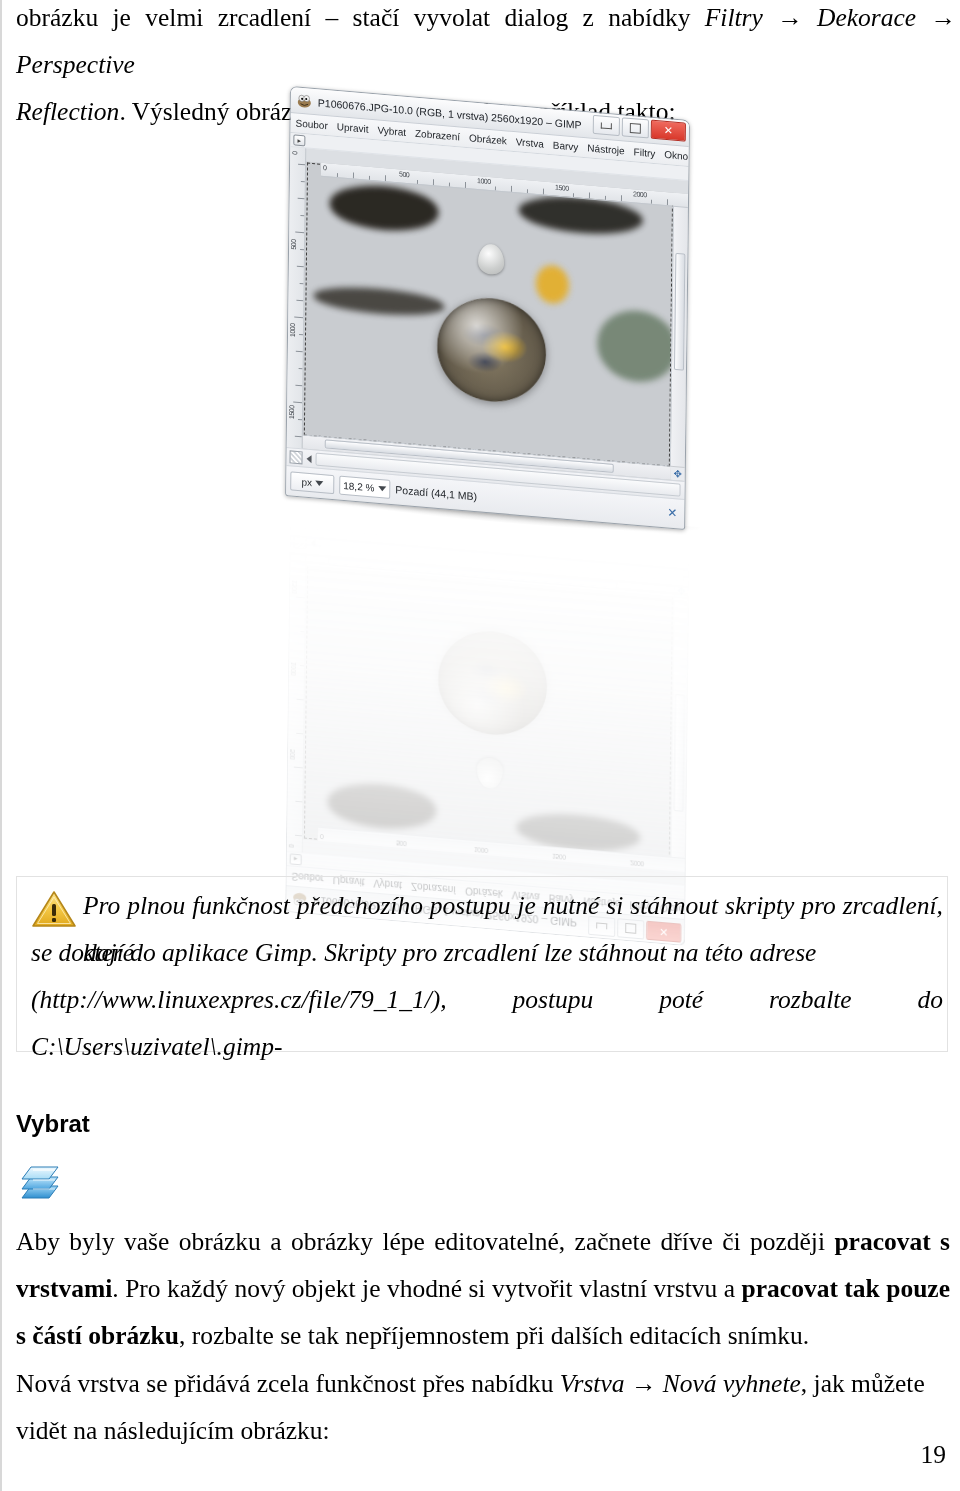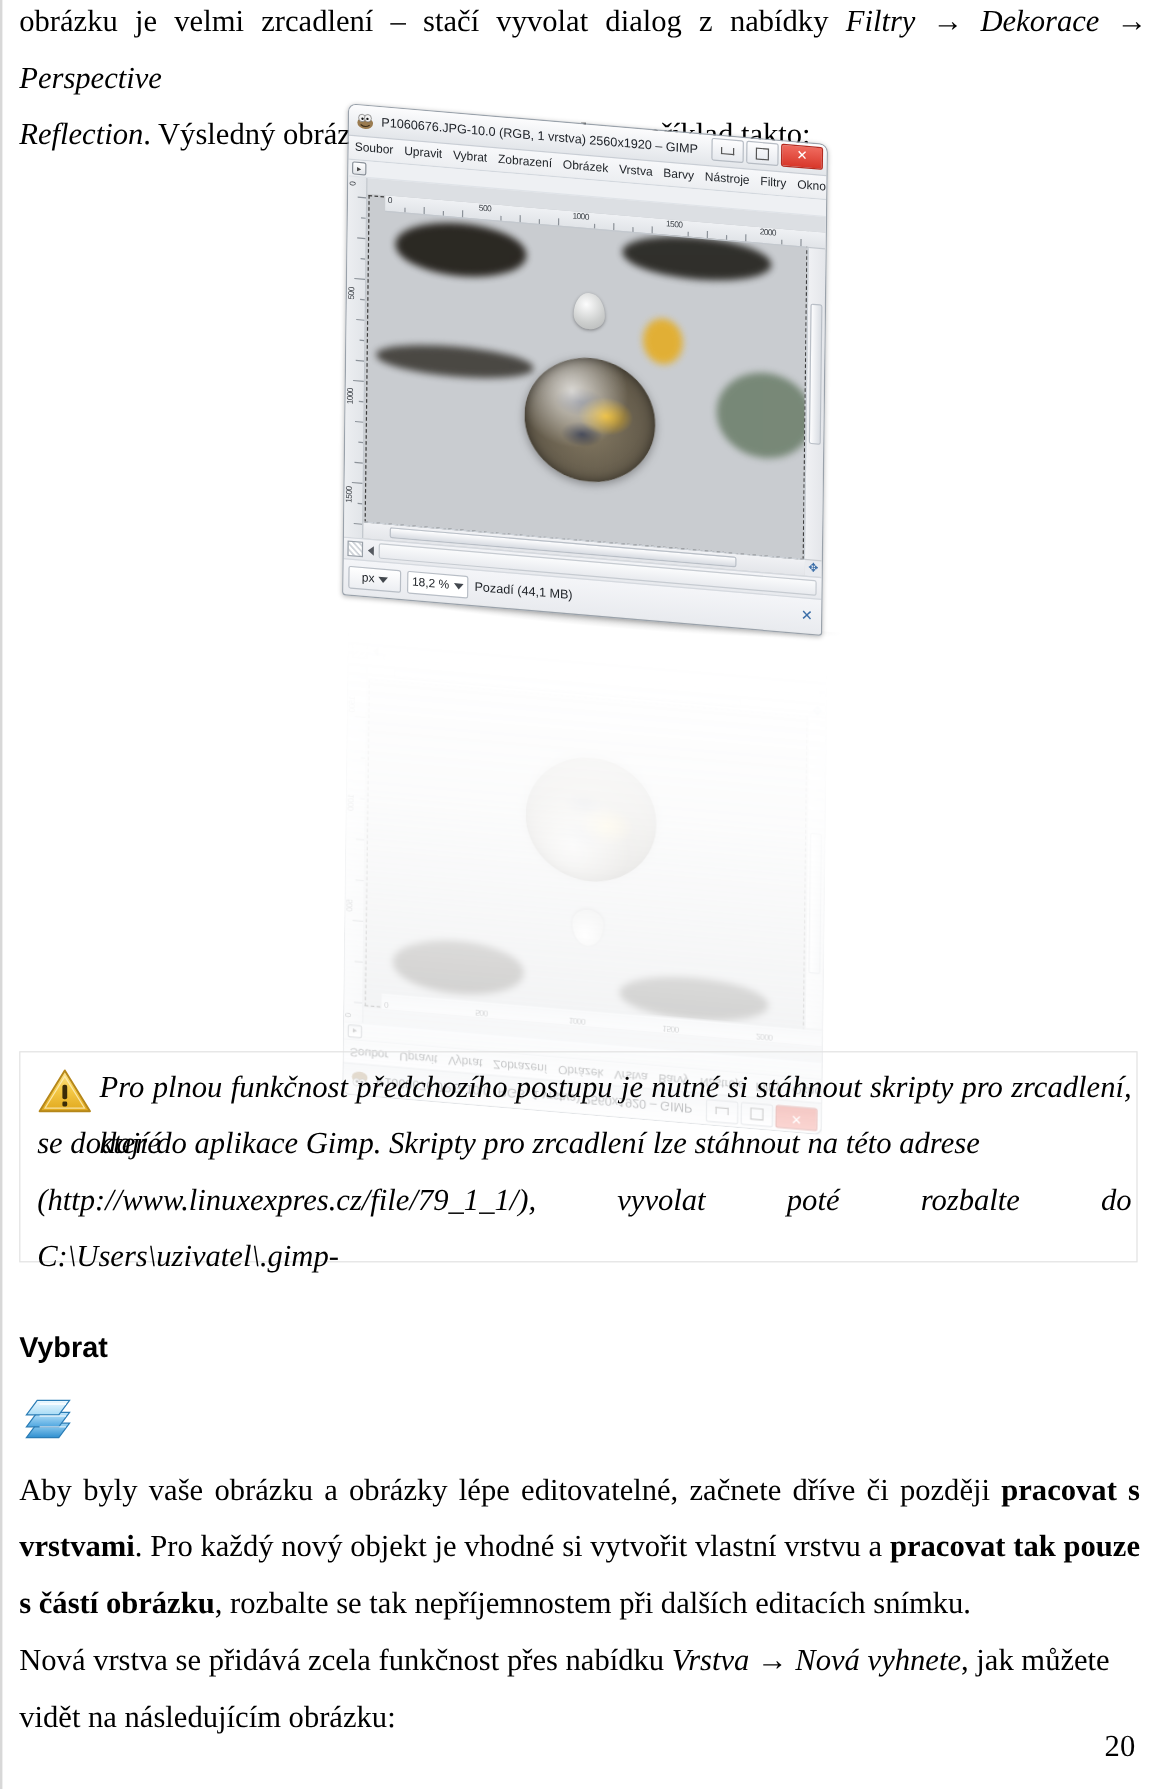--- a/index.html
+++ b/index.html
@@ -757,21 +757,21 @@
         <path d="M23 3 L44 37 L2 37 Z" fill="url(#warnGrad)" stroke="#b5871a" stroke-width="1.6" stroke-linejoin="round"></path>
         <path d="M23 8 L39.5 34.5 L6.5 34.5 Z" fill="none" stroke="#fdf0c0" stroke-width="1" opacity="0.8"></path>
         <rect x="21" y="15" width="4" height="12" rx="1.6" fill="#3b2c08"></rect>
         <rect x="21" y="29" width="4" height="4" rx="1.2" fill="#3b2c08"></rect>
       </svg>
     </div>
     <div id="note-text">
       <div>Pro plnou funkčnost předchozího postupu je nutné si stáhnout skripty pro zrcadlení, které</div>
       <div class="cont">
         <div class="jline">se dodají do aplikace Gimp. Skripty pro zrcadlení lze stáhnout na této adrese</div>
-        <div class="jline">(http://www.linuxexpres.cz/file/79_1_1/), vyvolat poté rozbalte do C:\Users\uzivatel\.gimp-</div>
+        <div class="jline">(http://www.linuxexpres.cz/file/79_1_1/), postupu poté rozbalte do C:\Users\uzivatel\.gimp-</div>
       </div>
     </div>
   </div>
 
   <div id="vrstvy-heading">Vybrat</div>
 
   <div id="layers-icon">
     <svg viewBox="0 0 52 44" width="52" height="44">
       <defs>
         <linearGradient id="lyrTop" x1="0" y1="0" x2="0" y2="1">
@@ -799,15 +799,15 @@
   </div>
 
   <div class="para" id="para-aby">
     <span>Aby byly vaše obrázku a obrázky lépe editovatelné, začnete dříve či později </span><span class="bd">pracovat s vrstvami</span><span>. Pro každý nový objekt je vhodné si vytvořit vlastní vrstvu a </span><span class="bd">pracovat tak pouze s částí obrázku</span><span>, rozbalte se tak nepříjemnostem při dalších editacích snímku.</span>
   </div>
 
   <div class="para nojust" id="para-nova">
     <span>Nová vrstva se přidává zcela funkčnost přes nabídku </span><span class="it">Vrstva → Nová vyhnete</span><span>, jak můžete vidět na následujícím obrázku:</span>
   </div>
 
-  <div id="page-number">20</div>
+  <div id="page-number">19</div>
 
 </div>
 
 </body></html>

